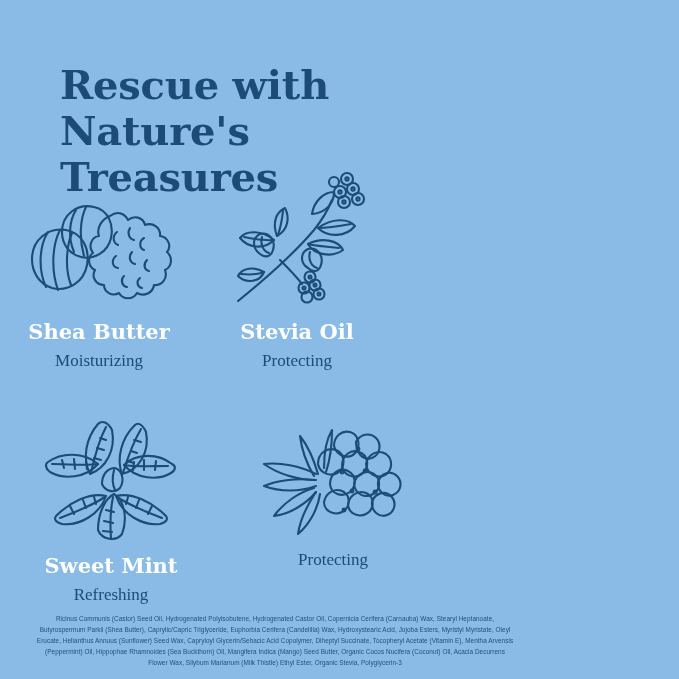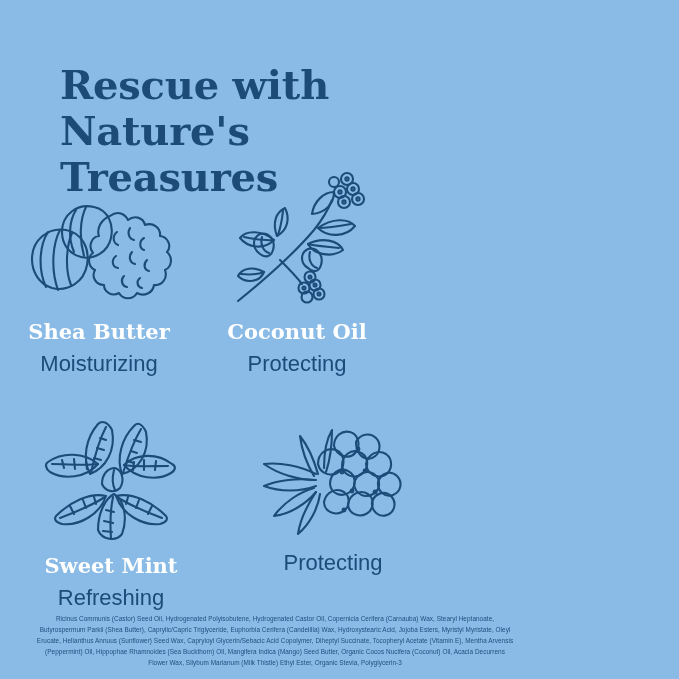--- a/index.html
+++ b/index.html
@@ -83,23 +83,23 @@
     margin-top: 12px;
     font-family: "DejaVu Serif", "Liberation Serif", serif;
     font-weight: 700;
     font-size: 21px;
     line-height: 1.1;
     color: #ffffff;
     white-space: nowrap;
   }
   .ing-desc {
     margin-top: 9px;
-    font-family: Liberation Sans, sans-serif;
+    font-family: Liberation Serif, serif;
     font-weight: 400;
-    font-size: 22px;
+    font-size: 17px;
     line-height: 1.1;
     color: #1c4b78;
     white-space: nowrap;
   }
 
   
   .fineprint {
     position: absolute;
     left: 36px;
     right: 36px;
@@ -198,21 +198,21 @@
           <circle cx="93" cy="117" r="1.5"></circle>
           <circle cx="88" cy="109" r="1.5"></circle>
           <circle cx="97" cy="126" r="1.5"></circle>
 
           <path d="M38 86 C30 80, 30 70, 38 66 C47 64, 54 72, 51 82 C49 89, 43 90, 38 86 Z"></path>
           <path d="M40 69 C38 76, 41 83, 47 85"></path>
           <path d="M86 100 C78 95, 78 85, 86 81 C95 79, 102 87, 99 97 C97 104, 91 105, 86 100 Z"></path>
           <path d="M88 84 C86 91, 89 98, 95 100"></path>
         </svg>
       </div>
-      <div class="ing-name">Coconut Oil</div>
+      <div class="ing-name">Stevia Oil</div>
       <div class="ing-desc">Protecting</div>
     </div>
 
   </div>
 
   <div class="row row-bottom">
 
     <div class="card">
       <div class="art">
         <svg width="150" height="130" viewBox="0 0 150 130" aria-hidden="true">

